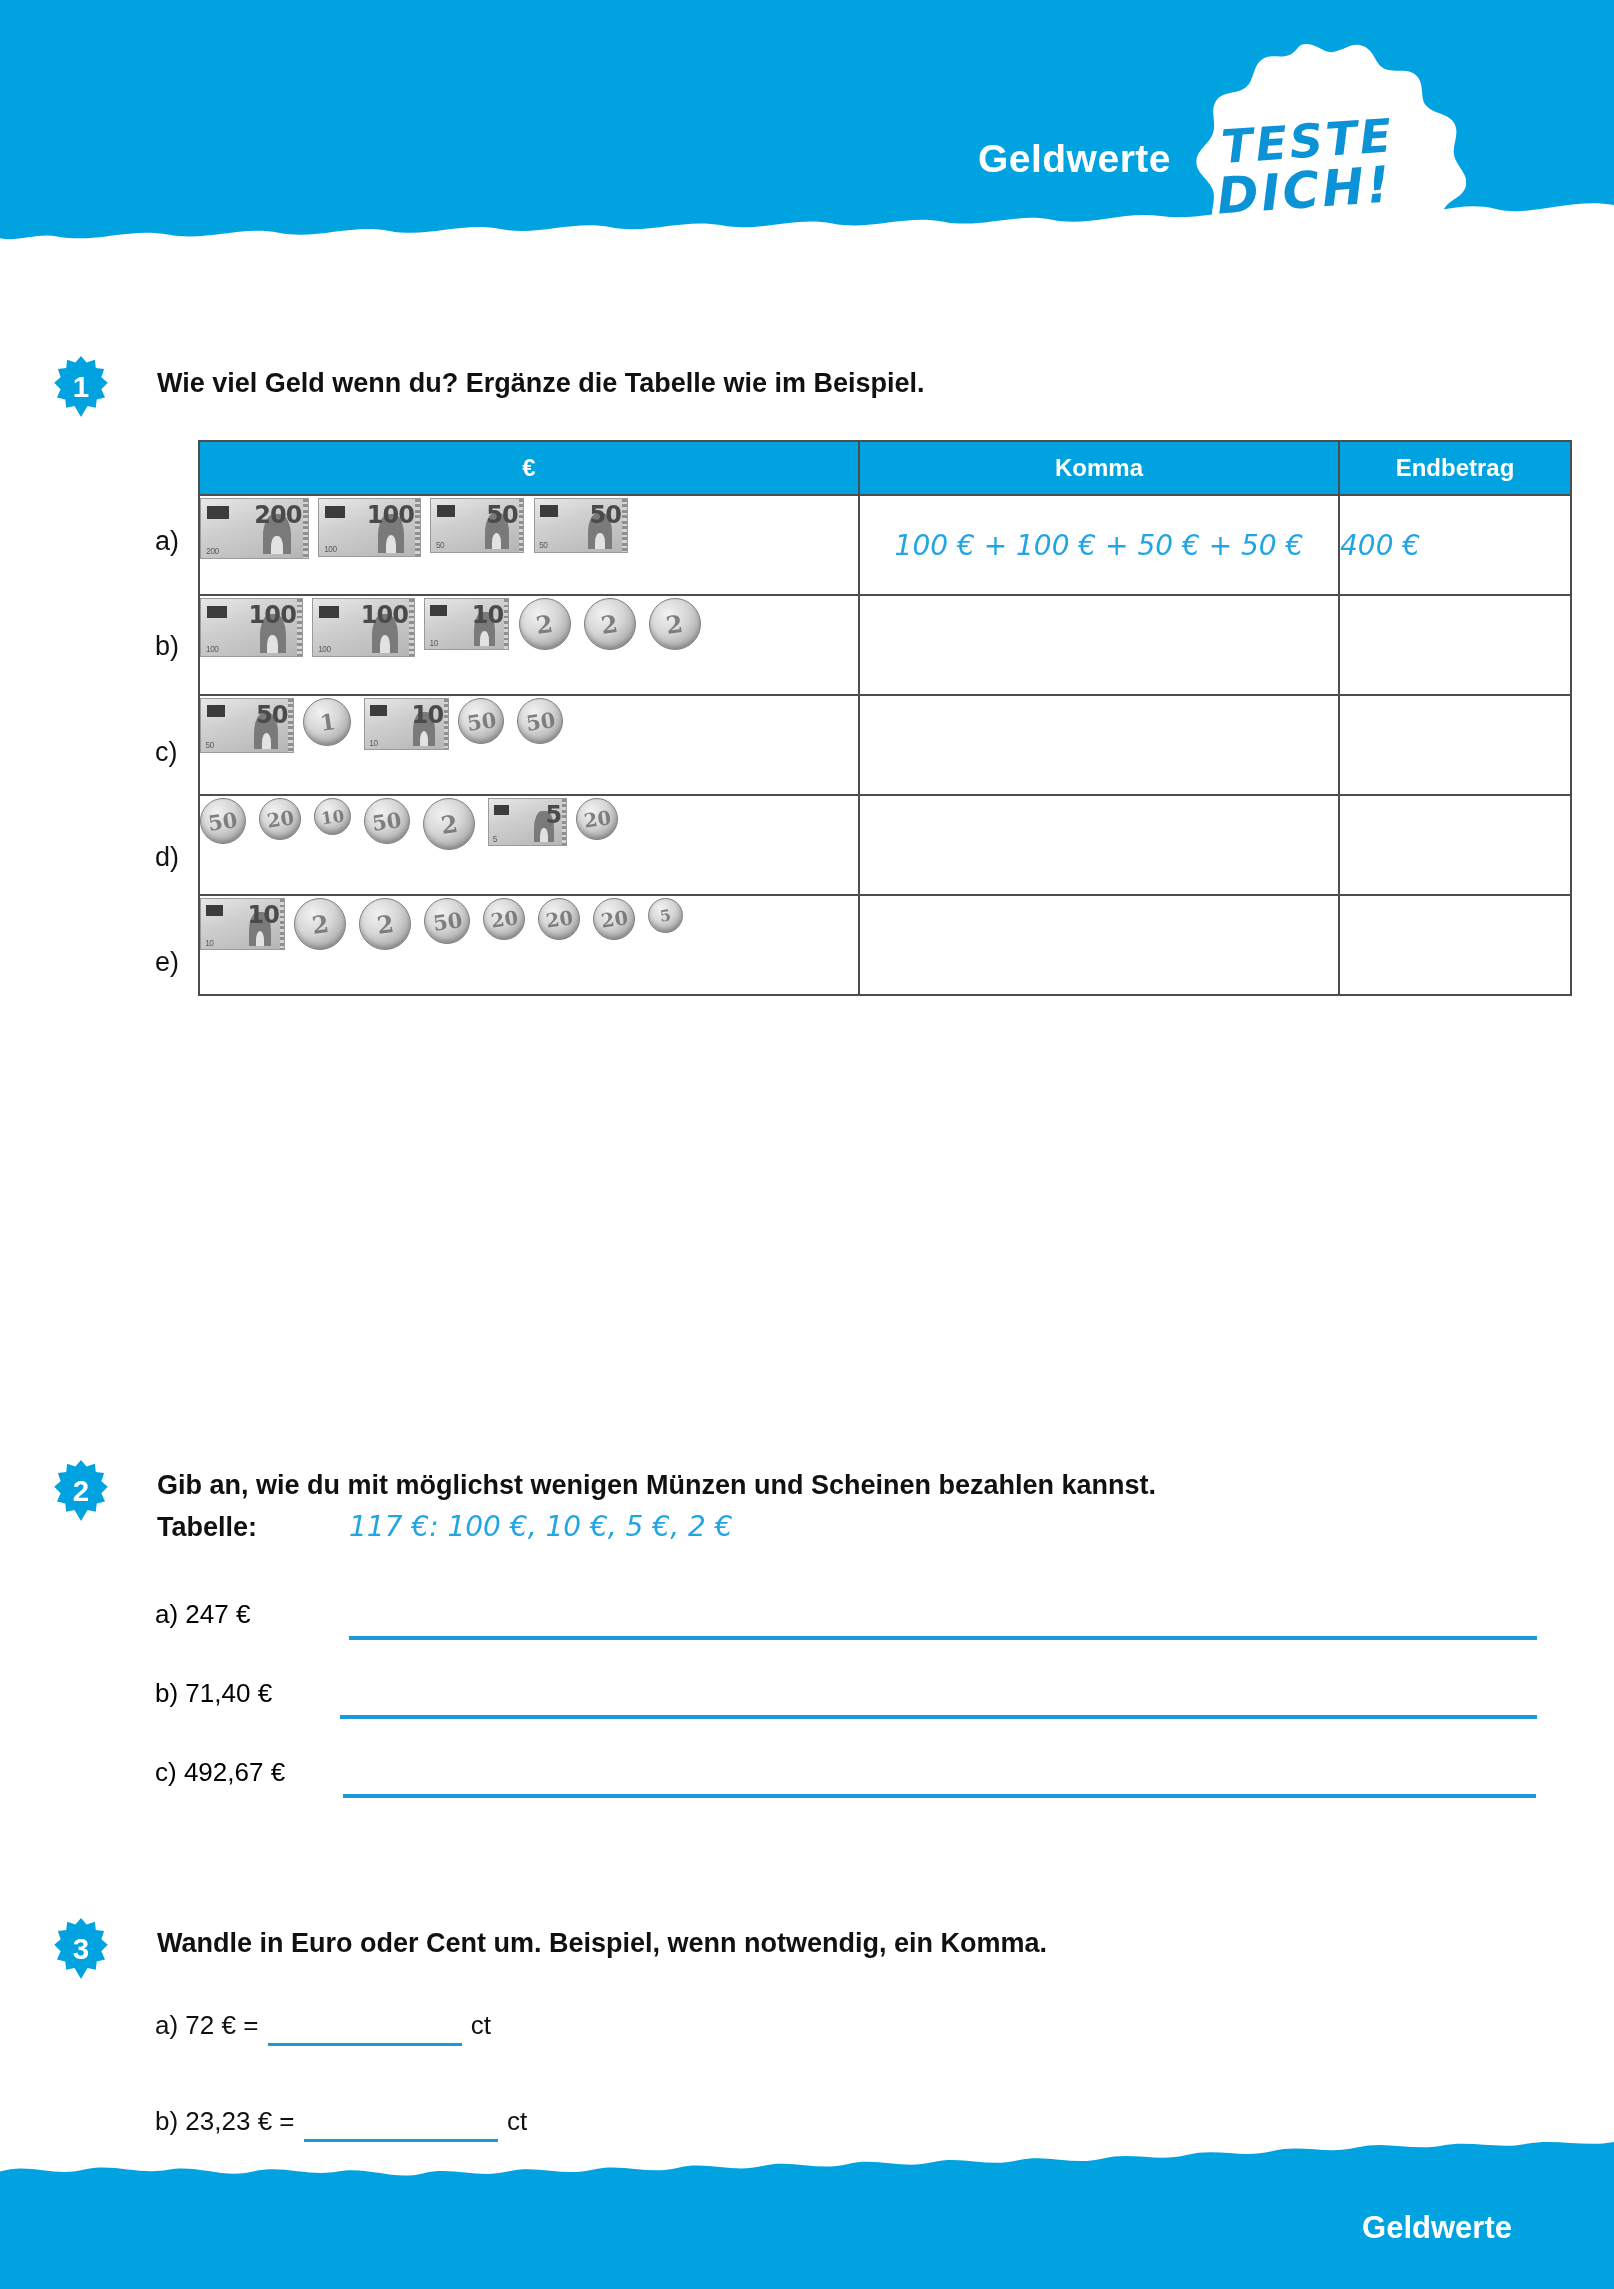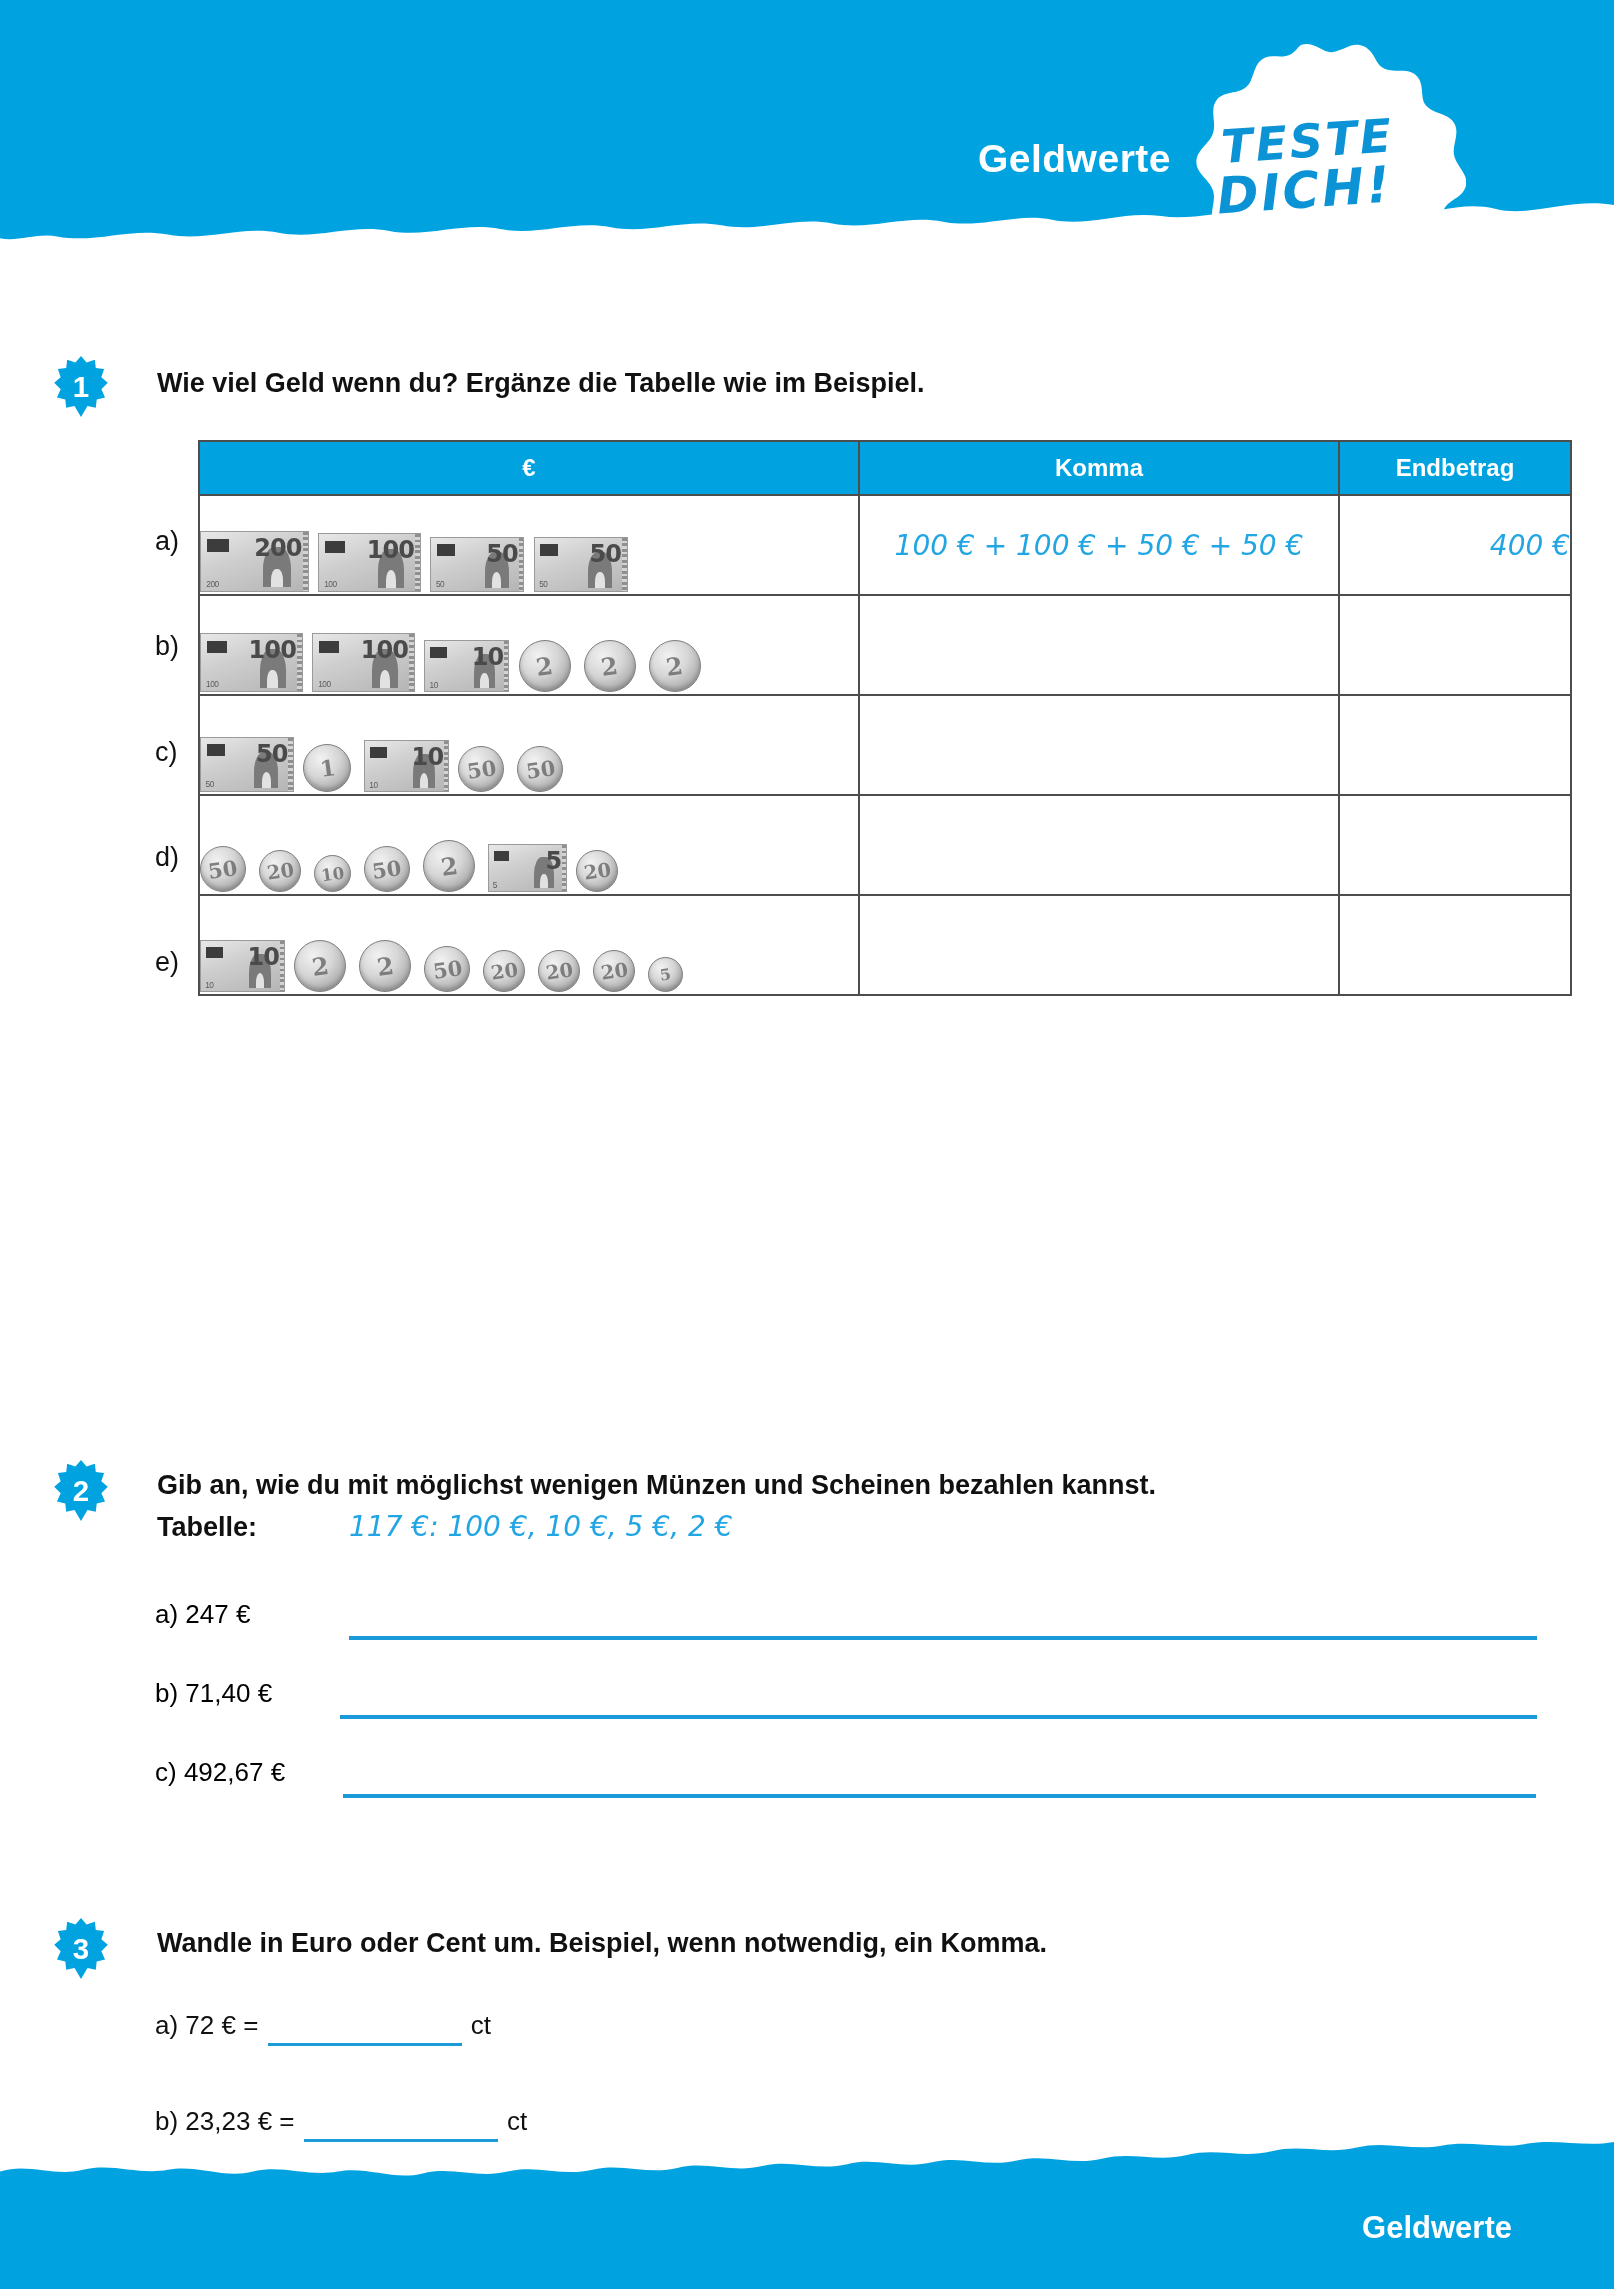--- a/index.html
+++ b/index.html
@@ -161,21 +161,21 @@
     position: absolute;
     left: 155px;
     font-size: 27px;
     color: #111111;
     font-weight: normal;
   }
 
   .items-cell { padding-left: 13px; }
   .items-row {
     display: flex;
-    align-items: flex-end;
+    align-items: flex-start;
     gap: 0px;
     height: 94px;
   }
 
   
   .note {
     position: relative;
     background: linear-gradient(160deg, #e8e8e8 0%, #cfcfcf 40%, #b4b4b4 100%);
     border: 0.9px solid #9a9a9a;
     flex: 0 0 auto;
@@ -255,21 +255,21 @@
   }
 
   .hand {
     font-family: "DejaVu Sans", sans-serif;
     font-style: italic;
     color: #22a5e3;
     font-size: 28px;
     white-space: nowrap;
   }
   .betrag-cell { text-align: center; }
-  .end-cell { text-align: right; }
+  .end-cell { text-align: left; }
 
   
   .ex2-badge { left: 54px; top: 1146px; }
   .ex2-prompt { position: absolute; left: 157px; top: 1153px; }
   .ex2-beispiel-label {
     position: absolute;
     left: 157px;
     top: 1198px;
     font-size: 27px;
     font-weight: bold;

